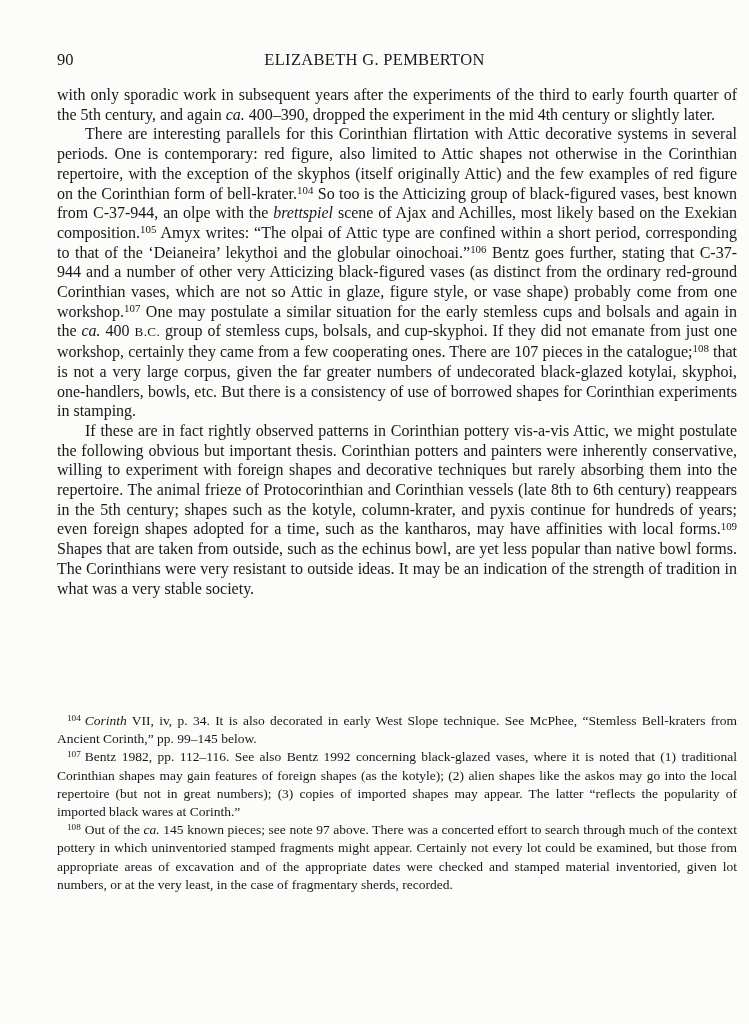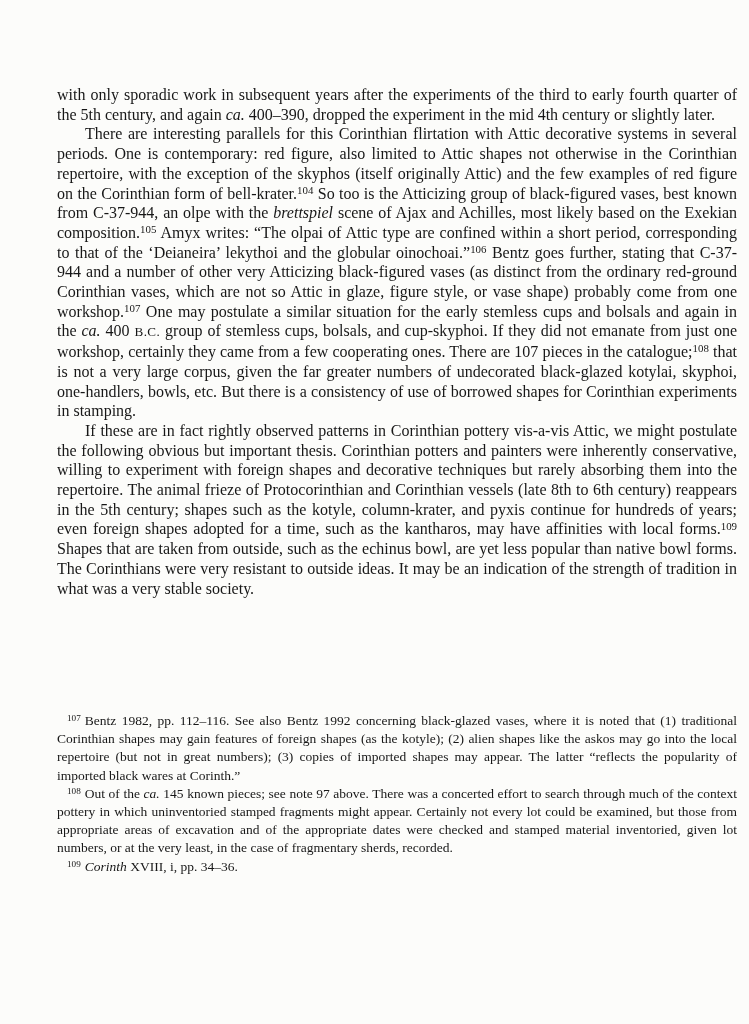--- a/index.html
+++ b/index.html
@@ -70,23 +70,27 @@
     margin-top: 27px;
   }
   sup.fn-num { margin-right: 4px; }
   .it { font-style: italic; }
   .sc { font-size: 0.82em; letter-spacing: 0.03em; }
 </style>
 </head>
 <body>
 
 <div class="page">
+  <div class="running-header">
+    <span class="page-number">90</span>
+    <span class="running-head">ELIZABETH G. PEMBERTON</span>
+  </div>
   <div class="body-text" id="body-container">
       <p class="para">with only sporadic work in subsequent years after the experiments of the third to early fourth quarter of the 5th century, and again <span class="it">ca.</span> 400–390, dropped the experiment in the mid 4th century or slightly later.</p>
       <p class="para indent">There are interesting parallels for this Corinthian flirtation with Attic decorative systems in several periods. One is contemporary: red figure, also limited to Attic shapes not otherwise in the Corinthian repertoire, with the exception of the skyphos (itself originally Attic) and the few examples of red figure on the Corinthian form of bell-krater.<sup class="sup">104</sup> So too is the Atticizing group of black-figured vases, best known from C-37-944, an olpe with the <span class="it">brettspiel</span> scene of Ajax and Achilles, most likely based on the Exekian composition.<sup class="sup">105</sup> Amyx writes: “The olpai of Attic type are confined within a short period, corresponding to that of the ‘Deianeira’ lekythoi and the globular oinochoai.”<sup class="sup">106</sup> Bentz goes further, stating that C-37-944 and a number of other very Atticizing black-figured vases (as distinct from the ordinary red-ground Corinthian vases, which are not so Attic in glaze, figure style, or vase shape) probably come from one workshop.<sup class="sup">107</sup> One may postulate a similar situation for the early stemless cups and bolsals and again in the <span class="it">ca.</span> 400 <span class="sc">B.C.</span> group of stemless cups, bolsals, and cup-skyphoi. If they did not emanate from just one workshop, certainly they came from a few cooperating ones. There are 107 pieces in the catalogue;<sup class="sup">108</sup> that is not a very large corpus, given the far greater numbers of undecorated black-glazed kotylai, skyphoi, one-handlers, bowls, etc. But there is a consistency of use of borrowed shapes for Corinthian experiments in stamping.</p>
       <p class="para indent">If these are in fact rightly observed patterns in Corinthian pottery vis-a-vis Attic, we might postulate the following obvious but important thesis. Corinthian potters and painters were inherently conservative, willing to experiment with foreign shapes and decorative techniques but rarely absorbing them into the repertoire. The animal frieze of Protocorinthian and Corinthian vessels (late 8th to 6th century) reappears in the 5th century; shapes such as the kotyle, column-krater, and pyxis continue for hundreds of years; even foreign shapes adopted for a time, such as the kantharos, may have affinities with local forms.<sup class="sup">109</sup> Shapes that are taken from outside, such as the echinus bowl, are yet less popular than native bowl forms. The Corinthians were very resistant to outside ideas. It may be an indication of the strength of tradition in what was a very stable society.</p>
     </div>
   <div class="footnotes" id="footnotes-container">
+      <p class="footnote"><sup class="sup fn-num">104</sup><span class="it">Corinth</span> VII, iv, p. 34. It is also decorated in early West Slope technique. See McPhee, “Stemless Bell-kraters from Ancient Corinth,” pp. 99–145 below.</p>
       <p class="footnote"><sup class="sup fn-num">107</sup>Bentz 1982, pp. 112–116. See also Bentz 1992 concerning black-glazed vases, where it is noted that (1) traditional Corinthian shapes may gain features of foreign shapes (as the kotyle); (2) alien shapes like the askos may go into the local repertoire (but not in great numbers); (3) copies of imported shapes may appear. The latter “reflects the popularity of imported black wares at Corinth.”</p>
       <p class="footnote"><sup class="sup fn-num">108</sup>Out of the <span class="it">ca.</span> 145 known pieces; see note 97 above. There was a concerted effort to search through much of the context pottery in which uninventoried stamped fragments might appear. Certainly not every lot could be examined, but those from appropriate areas of excavation and of the appropriate dates were checked and stamped material inventoried, given lot numbers, or at the very least, in the case of fragmentary sherds, recorded.</p>
-      <p class="footnote"><sup class="sup fn-num">109</sup><span class="it">Corinth</span> XVIII, i, pp. 34–36.</p>
     </div>
 </div>
 
 </body></html>

